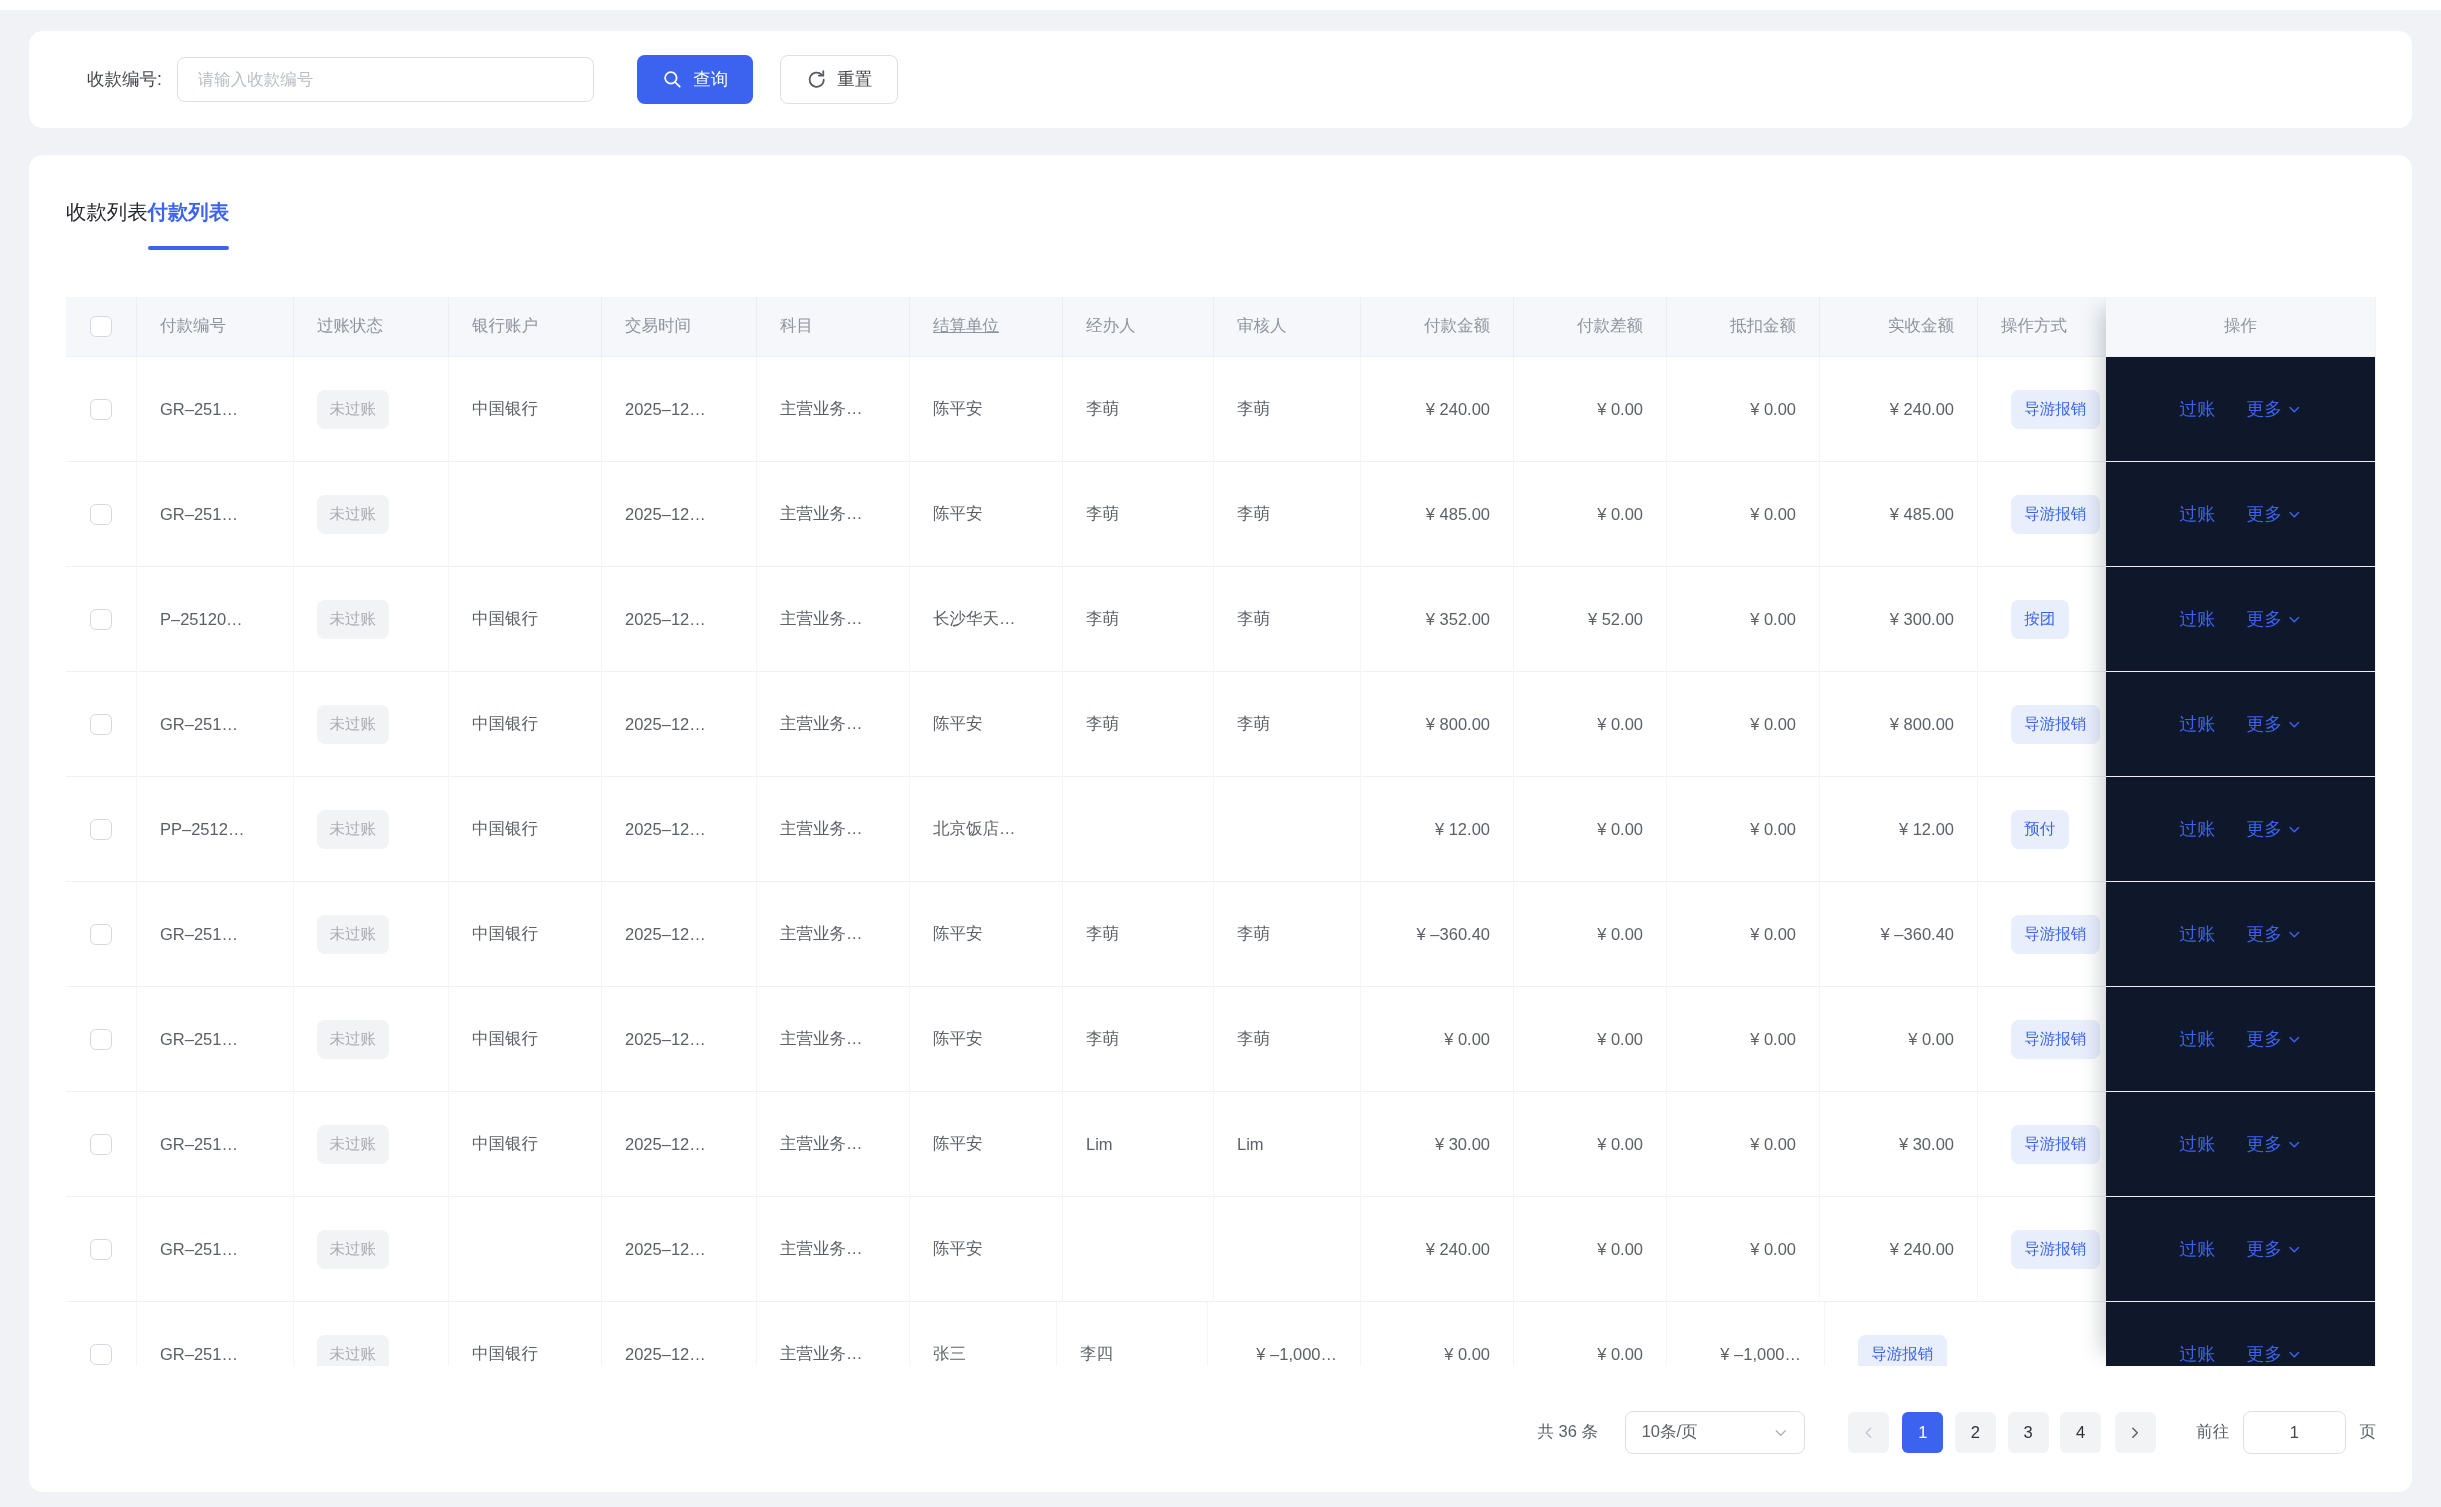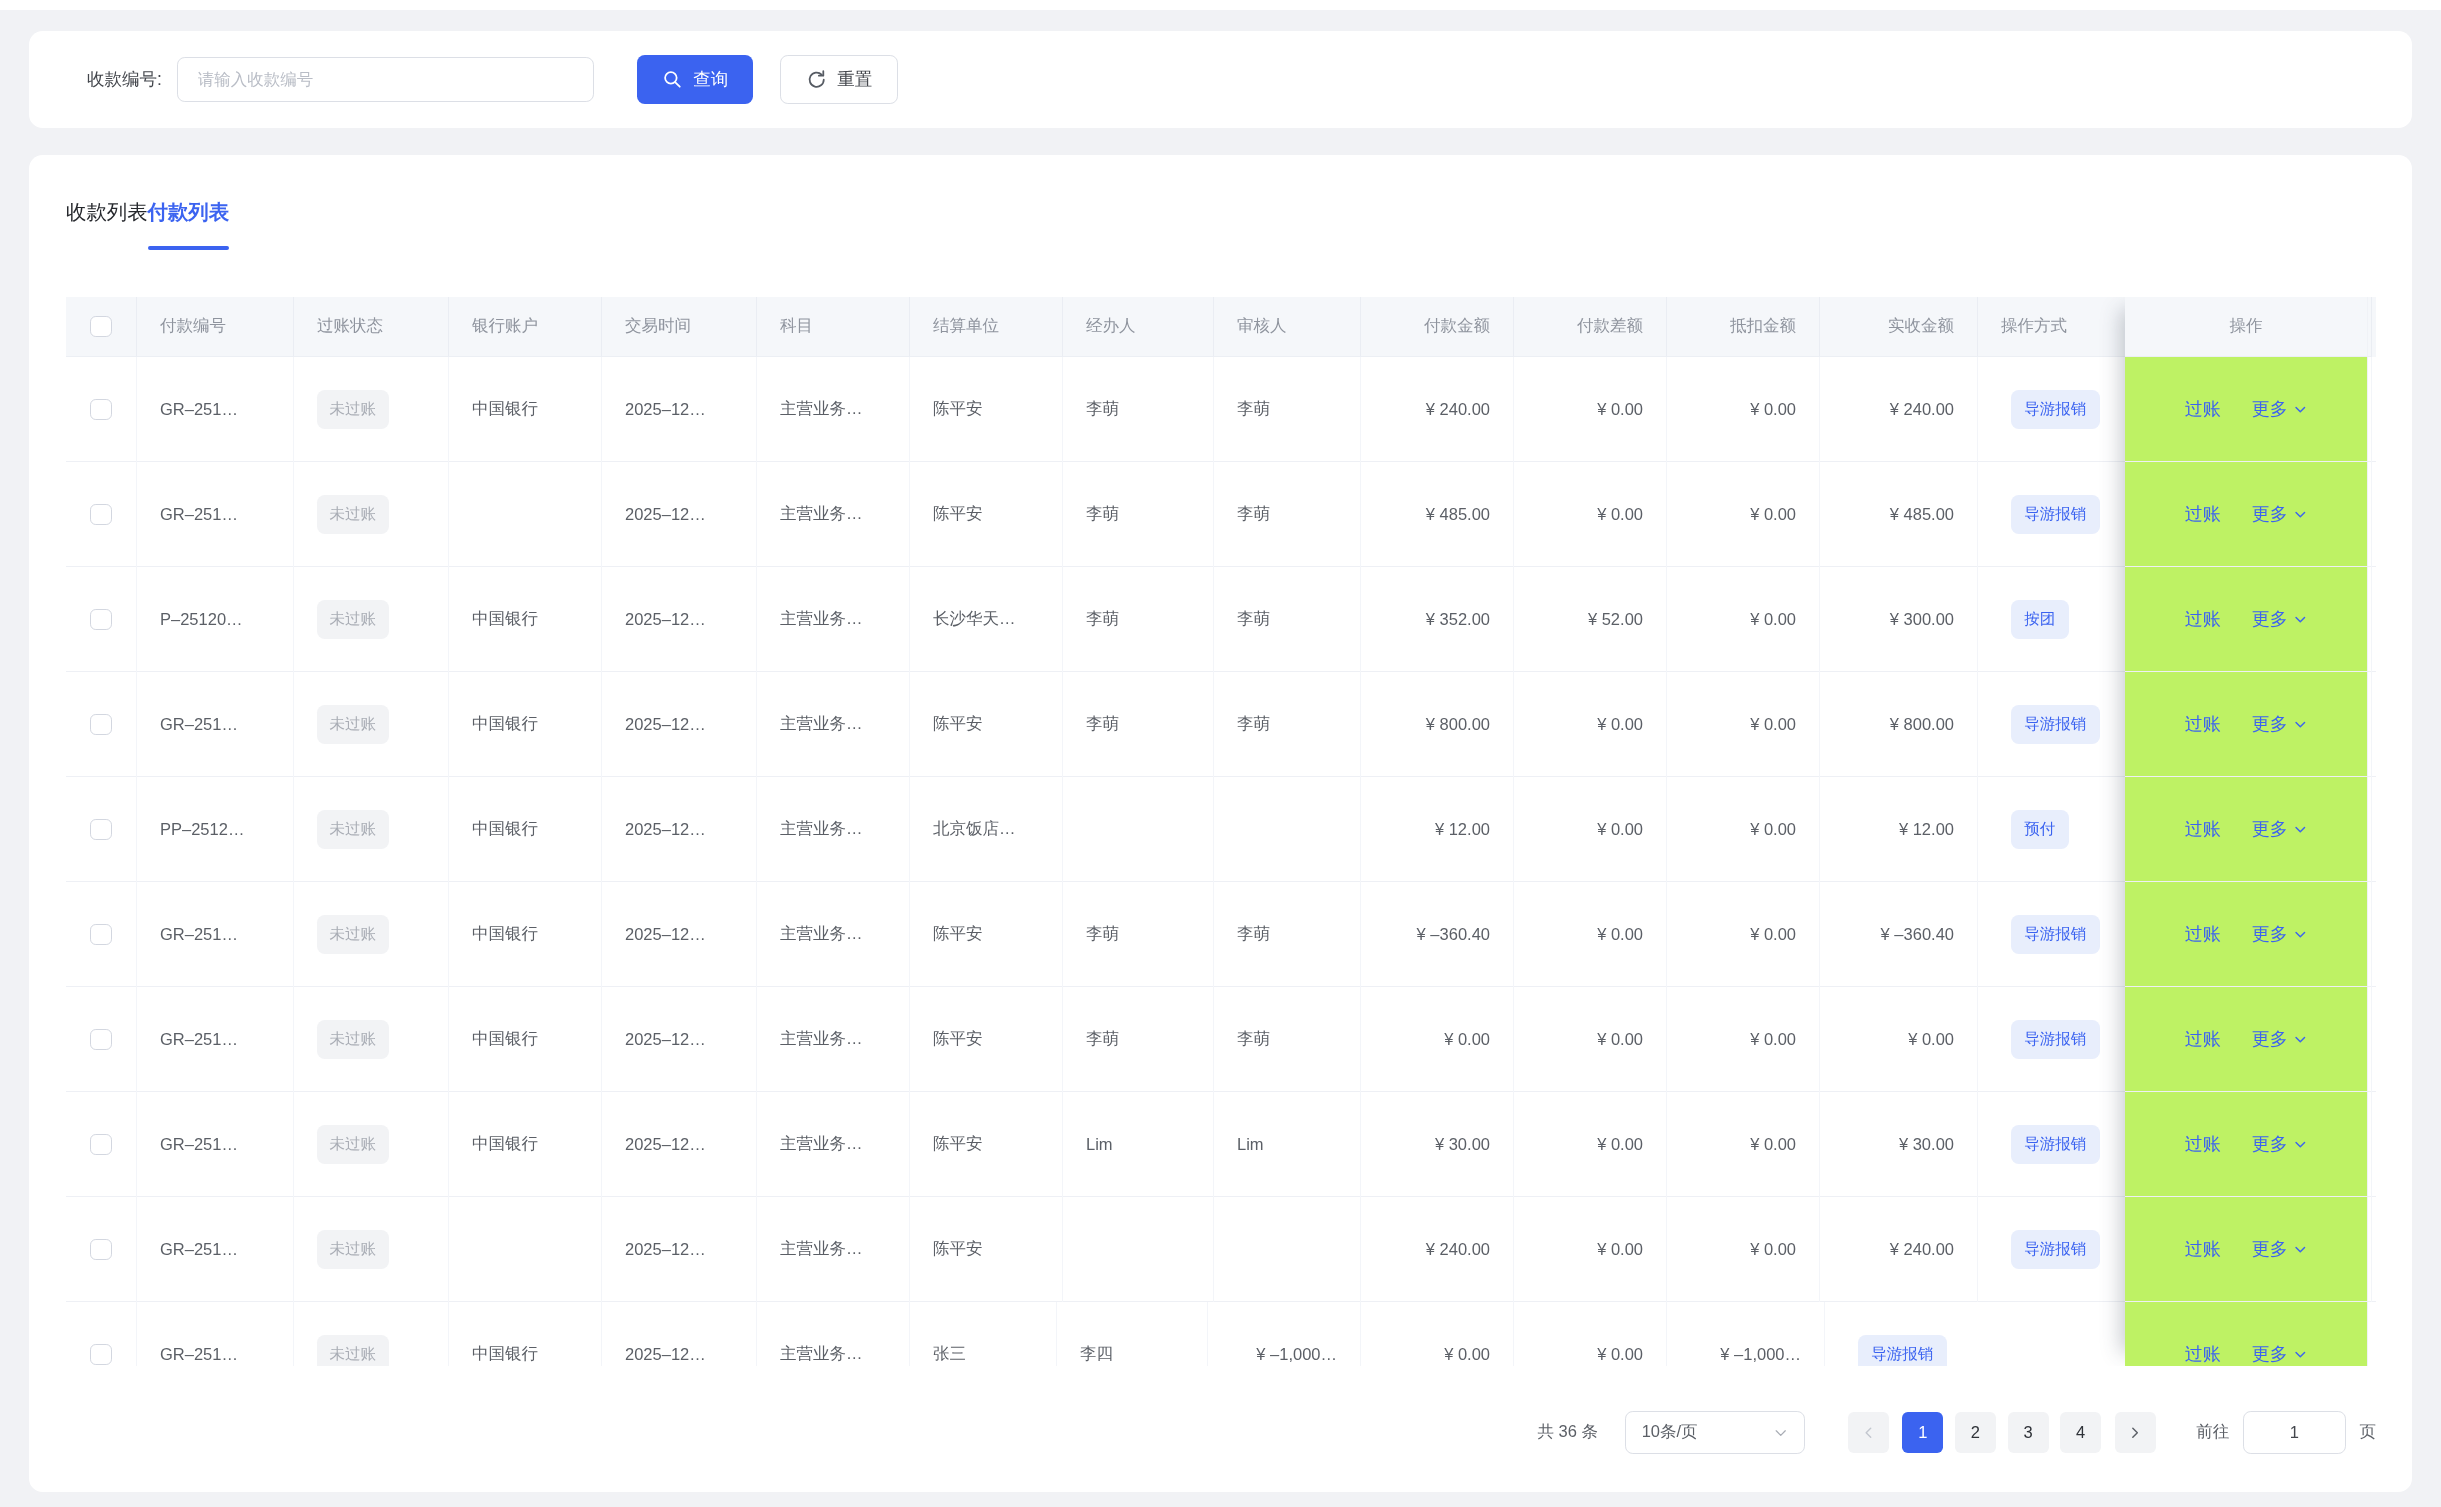--- a/index.html
+++ b/index.html
@@ -36,21 +36,21 @@
     height: 60px; flex: 0 0 auto; white-space: nowrap; overflow: hidden; border-bottom: 1px solid #eceff4; }
   .tr { display: flex; height: 105px; border-bottom: 1px solid #eef0f5; background: #fff; }
   .td { display: flex; align-items: center; padding: 0 23px; color: #5b5f66; border-right: 1px solid #f3f5f9;
     height: 105px; flex: 0 0 auto; white-space: nowrap; overflow: hidden; }
   .num { justify-content: flex-end; }
   .cb { width: 21.3px; height: 21.3px; border: 1.5px solid #d3d7e0; border-radius: 5.8px; background: #fff; display: inline-block; cursor: pointer; }
   .badge { background: #f2f3f5; color: #a9adb5; font-size: 15.5px; padding: 8.7px 12.6px; border-radius: 7.8px; }
   .tag { background: #e8eefc; color: #3b63f0; font-size: 15.5px; padding: 8.7px 13.6px; border-radius: 7.8px;
     margin-left: 9.7px; white-space: nowrap; }
 
-  .fixed-col { position: absolute; top: 0; right: 8px; width: 243px; height: 100%; background: #bef264;
+  .fixed-col { position: absolute; top: 0; right: 0; width: 270px; height: 100%; background: #0f172a;
     box-shadow: -15.5px 0 19.4px -11.6px rgba(54,63,82,0.28); border-right: 1px solid #f0f2f6; }
   .fixed-head { height: 60px; background: #f5f7fa; display: flex; align-items: center; justify-content: center;
     color: #8f949e; border-bottom: 1px solid #eceff4; }
   .fr { height: 105px; display: flex; align-items: center; justify-content: center; gap: 31px;
     border-bottom: 1px solid #eef0f5; }
   .lnk { color: #3b63f0; cursor: pointer; text-decoration: none; display: inline-flex; align-items: center; gap: 4.9px; font-size: 18px; }
 
   
   .pagination { margin-top: 45px; display: flex; align-items: center; justify-content: flex-end;
     gap: 13.6px; font-size: 16.5px; color: #5b5f66; width: 2310px; }
@@ -101,21 +101,21 @@
     <div class="table">
       <div class="thead" id="thead">
           <div class="th" style="width: 71px; justify-content: center;">
             <span class="cb"></span>
           </div>
           <div class="th" style="width: 157px;">付款编号</div>
           <div class="th" style="width: 155px;">过账状态</div>
           <div class="th" style="width: 153px;">银行账户</div>
           <div class="th" style="width: 155px;">交易时间</div>
           <div class="th" style="width: 153px;">科目</div>
-          <div class="th" style="width: 153px;">结算单位</div>
+          <div class="th" style="width: 153px; text-decoration: underline;">结算单位</div>
           <div class="th" style="width: 151px;">经办人</div>
           <div class="th" style="width: 147px;">审核人</div>
           <div class="th num" style="width: 153px;">付款金额</div>
           <div class="th num" style="width: 153px;">付款差额</div>
           <div class="th num" style="width: 153px;">抵扣金额</div>
           <div class="th num" style="width: 158px;">实收金额</div>
           <div class="th" style="width: 394px;">操作方式</div>
         </div>
       <div id="tbody">
           <div class="tr">

